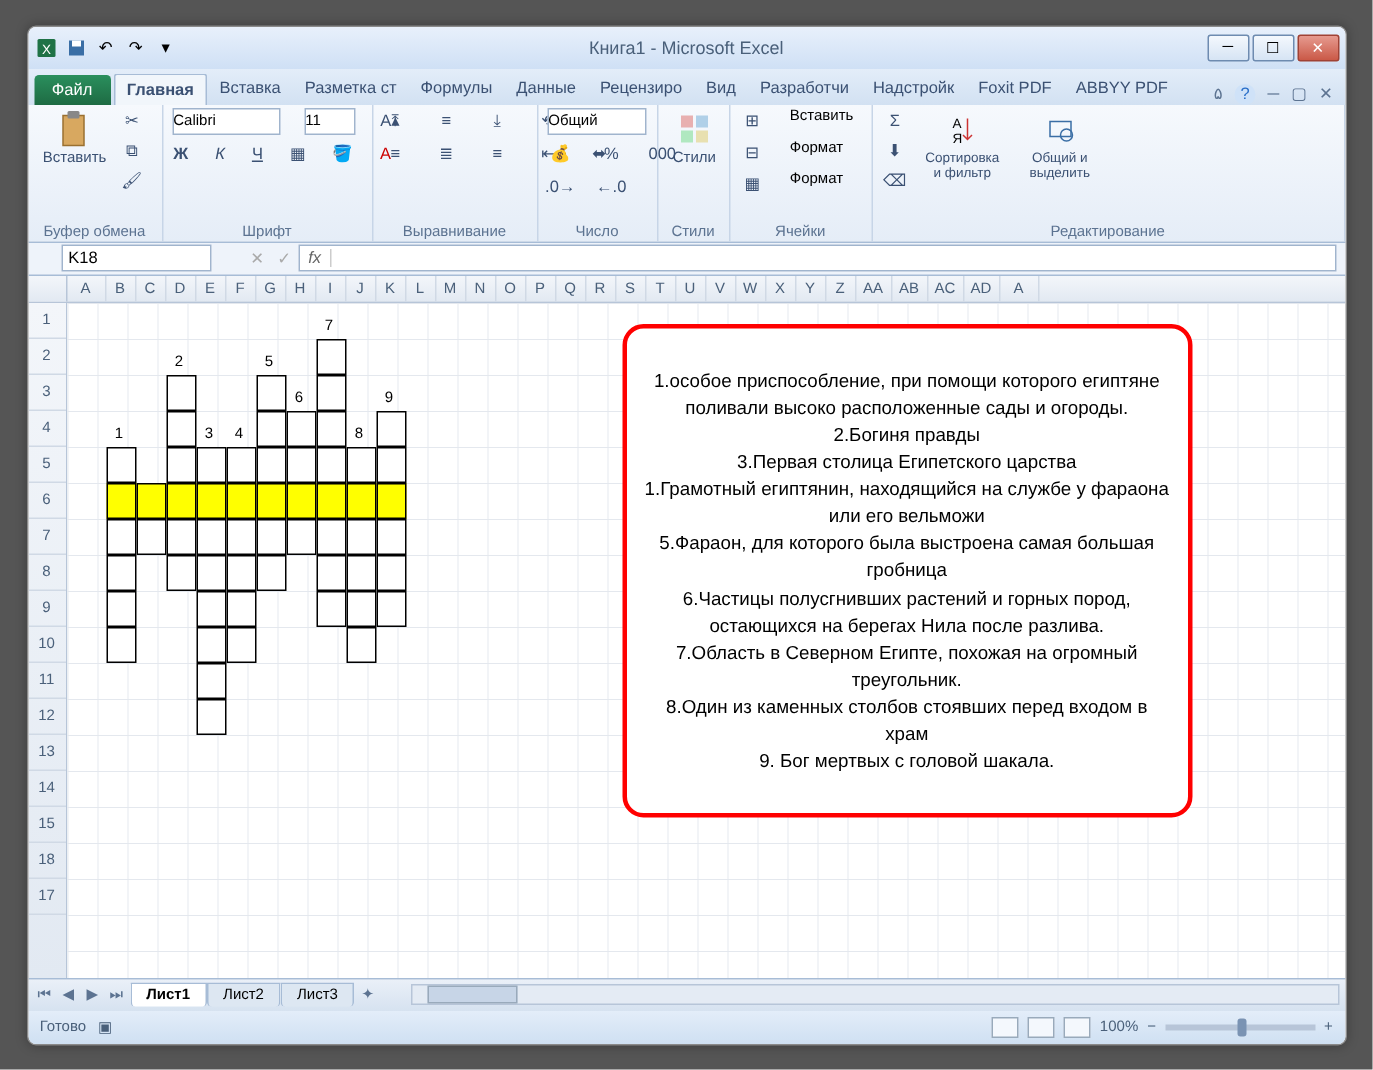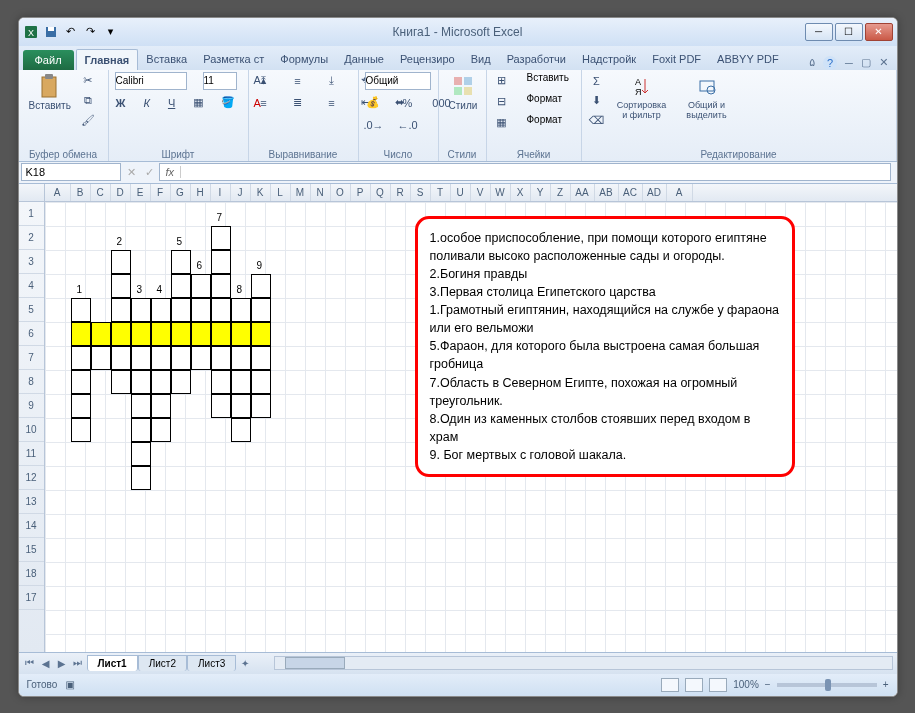--- a/index.html
+++ b/index.html
@@ -20,36 +20,36 @@
 .rgroup { border-right: 1px solid #c7d5e7; padding: 2px 6px 14px 6px; display: flex; flex-direction: column; position: relative; }
 .rgroup .glabel { position: absolute; bottom: 1px; left: 0; right: 0; text-align: center; font-size: 10px; color: #5c7391; }
 .rgroup .content { flex: 1; display: flex; gap: 4px; align-items: flex-start; }
 .bigbtn { display: flex; flex-direction: column; align-items: center; gap: 2px; padding: 2px 4px; font-size: 10px; color: #3b5173; }
 .bigbtn .ico { width: 24px; height: 24px; display: flex; align-items: center; justify-content: center; }
 .smallrow { display: flex; flex-direction: column; gap: 2px; }
 .smallrow .row { display: flex; gap: 16px; align-items: flex-start; height: 20px; }
 .smallrow select, .smallrow .combo { font-size: 10px; height: 18px; border: 1px solid #a0b4cd; background: #fff; }
 .iconbtn { width: 18px; height: 18px; border: 1px solid transparent; display: flex; align-items: center; justify-content: center; font-size: 11px; color: #3b5173; }
 .formula-bar { height: 22px; border-bottom: 1px solid #a7bcd6; display: flex; align-items: center; background: #eef3fa; font-size: 11px; }
-.name-box { width: 100px; height: 18px; border: 1px solid #a0b4cd; background: #fff; margin: 0 2px; padding: 0 4px; display: flex; align-items: center; }
+.name-box { width: 100px; height: 18px; border: 1px solid #a0b4cd; background: #fff; margin: 0 22px; padding: 0 4px; display: flex; align-items: center; }
 .fx-area { flex: 1; height: 18px; border: 1px solid #a0b4cd; background: #fff; margin-right: 6px; display: flex; align-items: center; }
 .fx-label { padding: 0 6px; font-style: italic; color: #666; border-right: 1px solid #ccc; }
 .grid-area { flex: 1; display: flex; flex-direction: column; overflow: hidden; position: relative; }
 .col-headers { height: 18px; display: flex; background: linear-gradient(#f3f6fa,#e2e9f2); border-bottom: 1px solid #b7c5d8; font-size: 10px; }
 .corner { width: 26px; border-right: 1px solid #b7c5d8; background: linear-gradient(#f3f6fa,#e2e9f2); }
 .ch { width: 20px; text-align: center; border-right: 1px solid #d0d9e5; color: #4a607a; line-height: 18px; }
 .gbody { flex: 1; display: flex; overflow: hidden; position: relative; }
 .row-headers { width: 26px; background: linear-gradient(#f3f6fa,#e2e9f2); border-right: 1px solid #b7c5d8; }
 .rh { height: 24px; text-align: center; border-bottom: 1px solid #d0d9e5; font-size: 10px; color: #4a607a; line-height: 24px; }
 .cells { position: relative; flex: 1; background: #fff; }
 .gridlines { position: absolute; inset: 0; background-image: linear-gradient(#e4e8ee 1px, transparent 1px), linear-gradient(90deg, #e4e8ee 1px, transparent 1px); background-size: 20px 24px; }
 .cw-cell { position: absolute; width: 20px; height: 24px; border: 1px solid #000; background: #fff; }
 .cw-cell.yellow { background: #ffff00; }
 .cw-num { position: absolute; font-size: 10px; color: #000; }
-.clue-box { position: absolute; left: 370px; top: 14px; width: 380px; border: 3px solid #ff0000; border-radius: 14px; padding: 10px 12px; font-size: 12.5px; line-height: 1.45; color: #000; background: #fff; }
+.clue-box { position: absolute; left: 370px; top: 14px; width: 380px; border: 3px solid #ff0000; border-radius: 14px; padding: 26px 12px; font-size: 12.5px; line-height: 1.45; color: #000; background: #fff; text-align: center; }
 .sheet-tabs { height: 22px; background: linear-gradient(#eaf0f8,#d6e2f0); border-top: 1px solid #a7bcd6; display: flex; align-items: center; font-size: 10px; padding: 0 4px; gap: 2px; }
 .sheet-tabs .navbtn { width: 14px; height: 14px; display: flex; align-items: center; justify-content: center; color: #5c7391; }
 .stab { padding: 2px 10px; background: #fff; border: 1px solid #a7bcd6; border-bottom: none; border-radius: 0 0 3px 3px; }
 .stab.active { background: #fff; font-weight: bold; }
 .stab.inactive { background: #dde7f2; }
 .hscroll { flex: 1; margin-left: 20px; height: 14px; background: #e4ebf4; border: 1px solid #b7c5d8; position: relative; }
 .hscroll .thumb { position: absolute; left: 10px; width: 60px; top: 0; bottom: 0; background: #c7d5e7; border: 1px solid #9ab; }
 .status-bar { height: 22px; background: linear-gradient(#e3edf9,#cfe0f2); display: flex; align-items: center; font-size: 10px; padding: 0 8px; color: #4a607a; }
 .status-bar .right { margin-left: auto; display: flex; align-items: center; gap: 6px; }
 .viewbtn { width: 18px; height: 14px; border: 1px solid #9ab; background: #f4f8fd; }
@@ -404,20 +404,21 @@
             <div class="cw-num" style="left: 92px; top: 82px;">3</div>
             <div class="cw-num" style="left: 112px; top: 82px;">4</div>
             <div class="cw-num" style="left: 192px; top: 82px;">8</div>
           </div>
         <div class="clue-box" id="cluebox">
             <div>1.особое приспособление, при помощи которого египтяне поливали высоко расположенные сады и огороды.</div>
             <div>2.Богиня правды</div>
             <div>3.Первая столица Египетского царства</div>
             <div>1.Грамотный египтянин, находящийся на службе у фараона или его вельможи</div>
             <div>5.Фараон, для которого была выстроена самая большая гробница</div>
+            <div>6.Частицы полусгнивших растений и горных пород, остающихся на берегах Нила после разлива.</div>
             <div>7.Область в Северном Египте, похожая на огромный треугольник.</div>
             <div>8.Один из каменных столбов стоявших перед входом в храм</div>
             <div>9. Бог мертвых с головой шакала.</div>
           </div>
       </div>
     </div>
   </div>
 
   <div class="sheet-tabs">
     <span class="navbtn">⏮</span>

